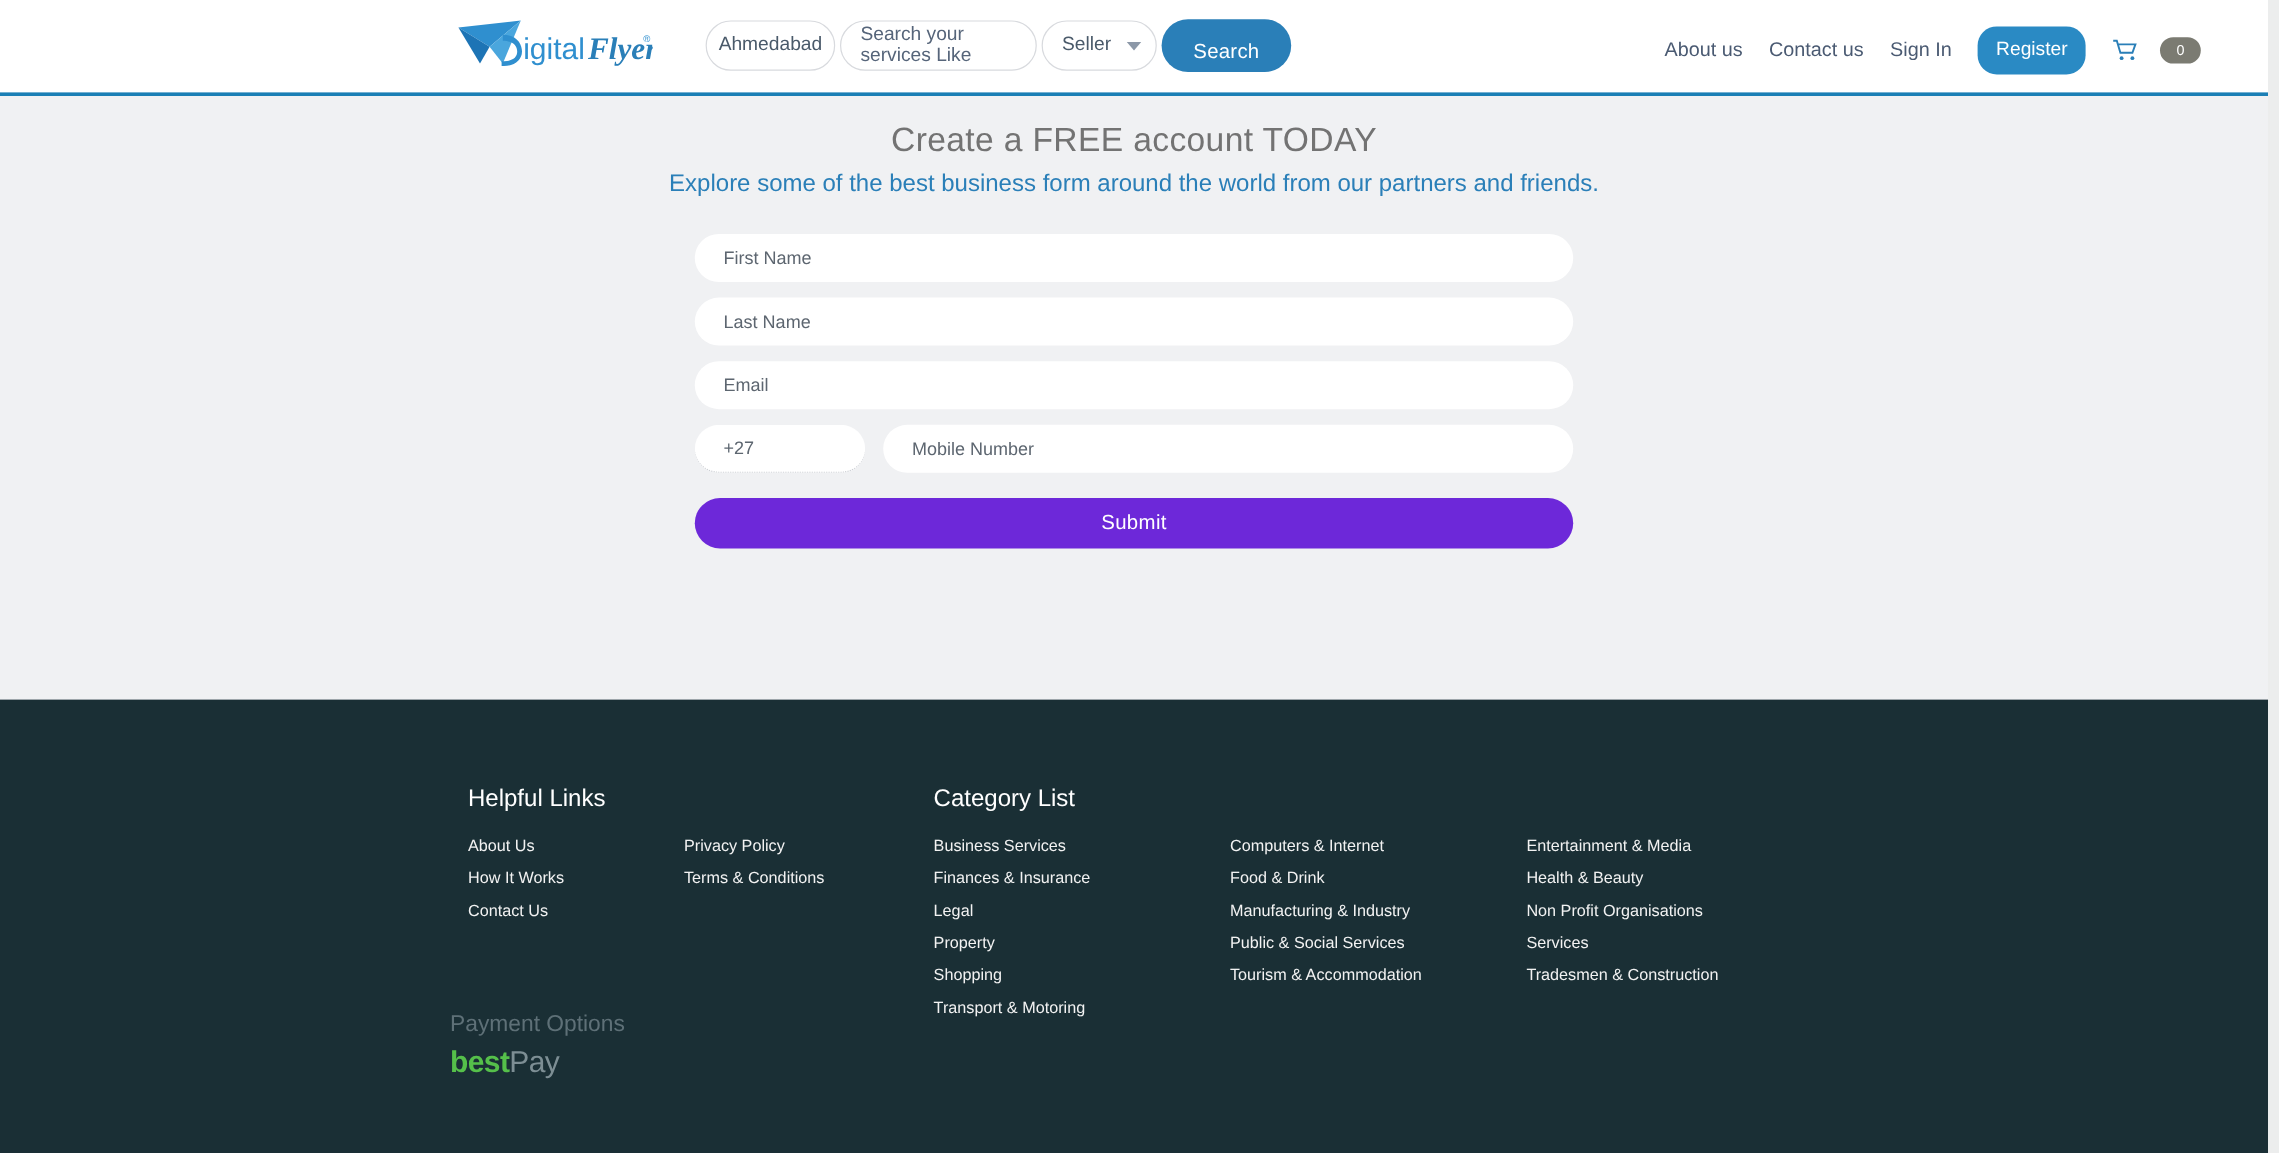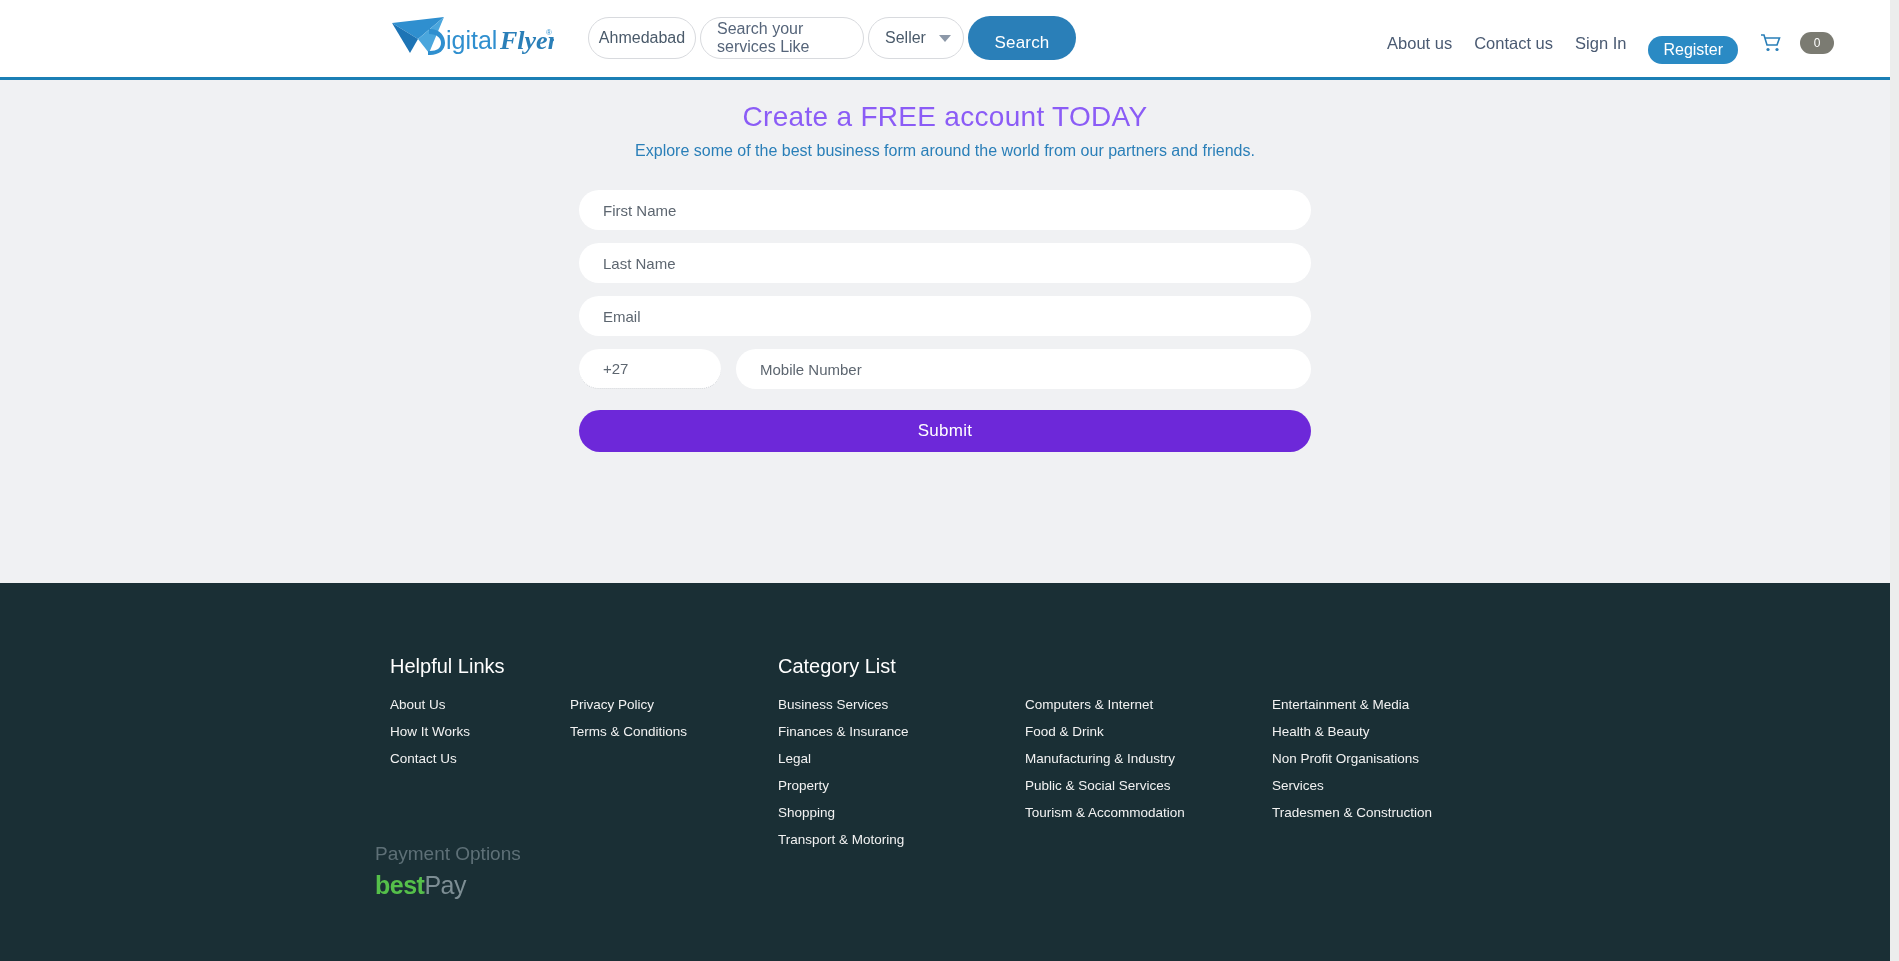--- a/index.html
+++ b/index.html
@@ -30,21 +30,21 @@
     background: #ffffff;
     border-bottom: 3px solid #1b7fb5;
     display: flex;
     align-items: center;
     position: relative;
     box-sizing: border-box;
   }
 
   .brand {
     position: absolute;
-    left: 388px;
+    left: 378px;
     top: 13px;
     display: flex;
     align-items: center;
     height: 46px;
   }
   .brand svg { display: block; }
 
   .searchbar {
     position: absolute;
     left: 588px;
@@ -111,27 +111,26 @@
     margin-right: 22px;
     white-space: nowrap;
     cursor: pointer;
     font-family: "Liberation Sans", sans-serif;
   }
   .register-btn {
     background: #2a8ac4;
     color: #ffffff;
     border: none;
     border-radius: 16px;
-    height: 28px;
+    height: 40px;
     padding: 0 15px;
     font-size: 16px;
     cursor: pointer;
     margin-right: 22px;
     font-family: "Liberation Sans", sans-serif;
-    margin-top: 14px;
   }
   .cart-icon { color: #2a7fb8; margin-right: 18px; display:flex; align-items:center; cursor:pointer; }
   .cart-count {
     background: #7b7b72;
     color: #fff;
     border-radius: 13px;
     min-width: 34px;
     height: 22px;
     display: flex;
     align-items: center;
@@ -140,32 +139,32 @@
   }
 
   
   .main {
     background: #f0f1f3;
     height: 503px;
     position: relative;
   }
   .hero-title {
     text-align: center;
-    color: #8b5cf6;
+    color: #737373;
     font-size: 28px;
     font-weight: normal;
     margin: 0;
     padding-top: 21px;
     letter-spacing: .3px;
     font-family: "Liberation Sans", sans-serif;
   }
   .hero-sub {
     text-align: center;
     color: #2a7fb8;
-    font-size: 16px;
+    font-size: 20px;
     margin: 9px 0 0 0;
     font-family: "Liberation Sans", sans-serif;
   }
 
   .form {
     width: 732px;
     margin: 30px auto 16px auto;
   }
   .field {
     background: #ffffff;

